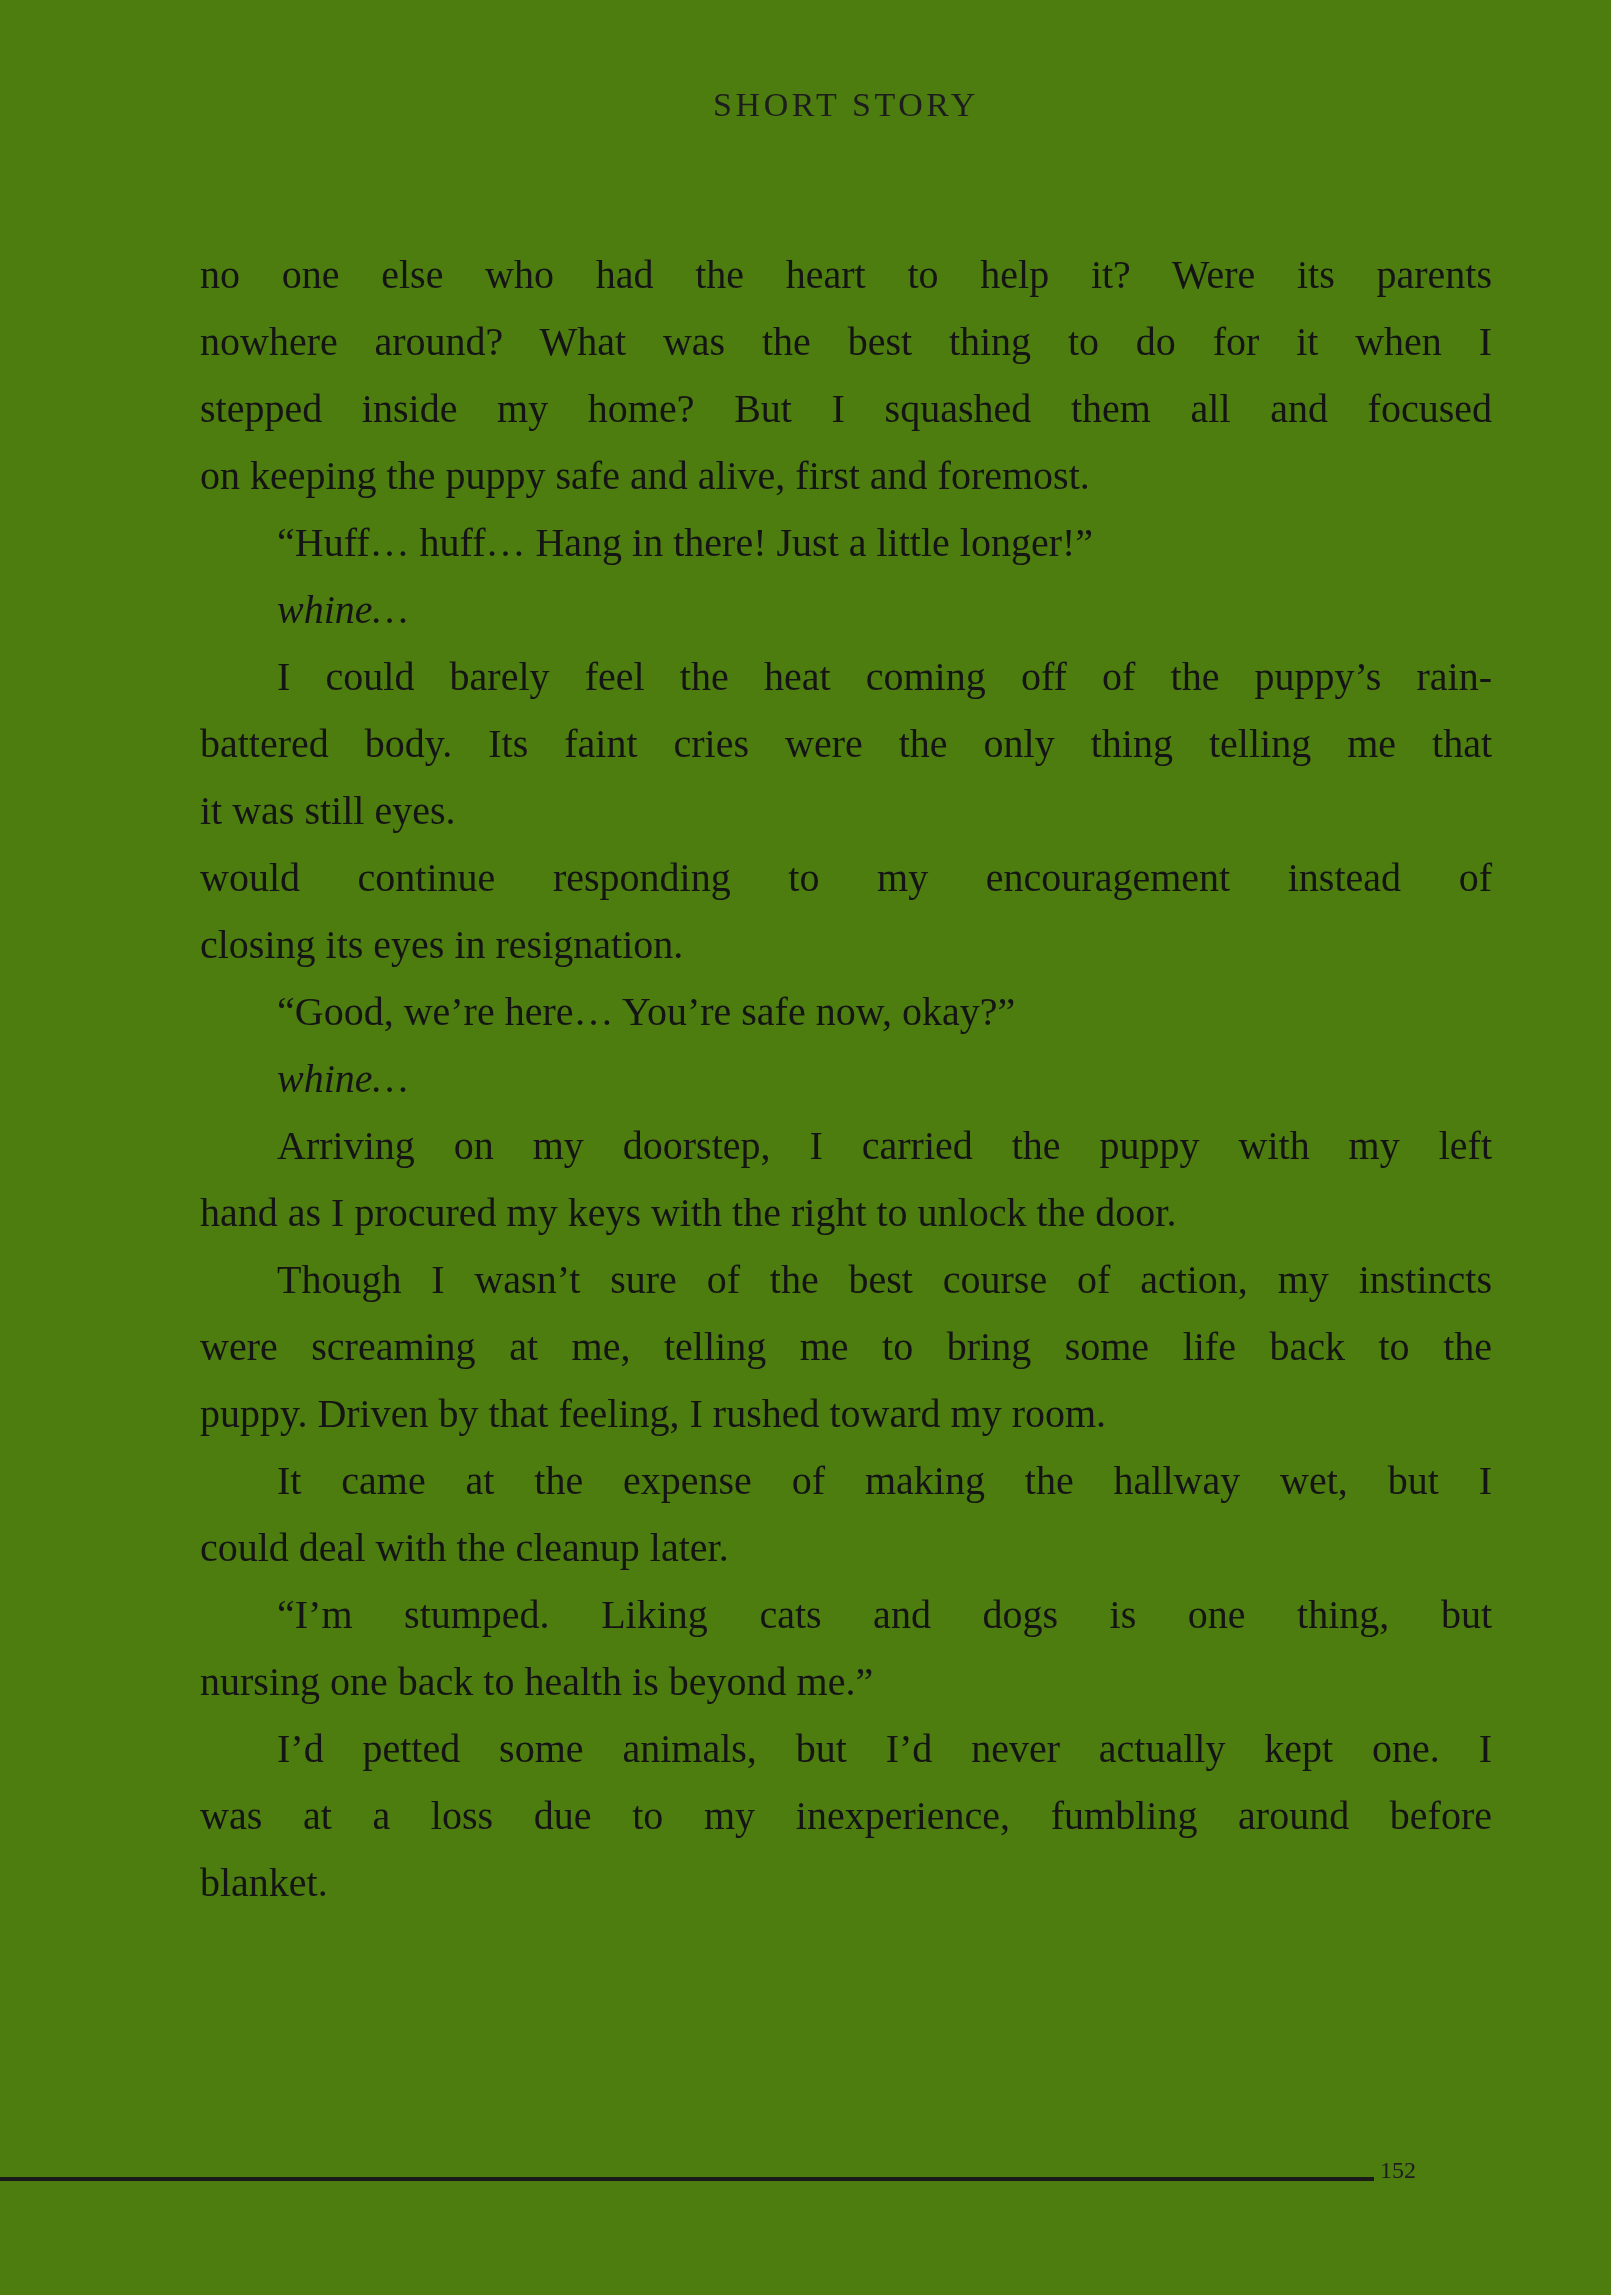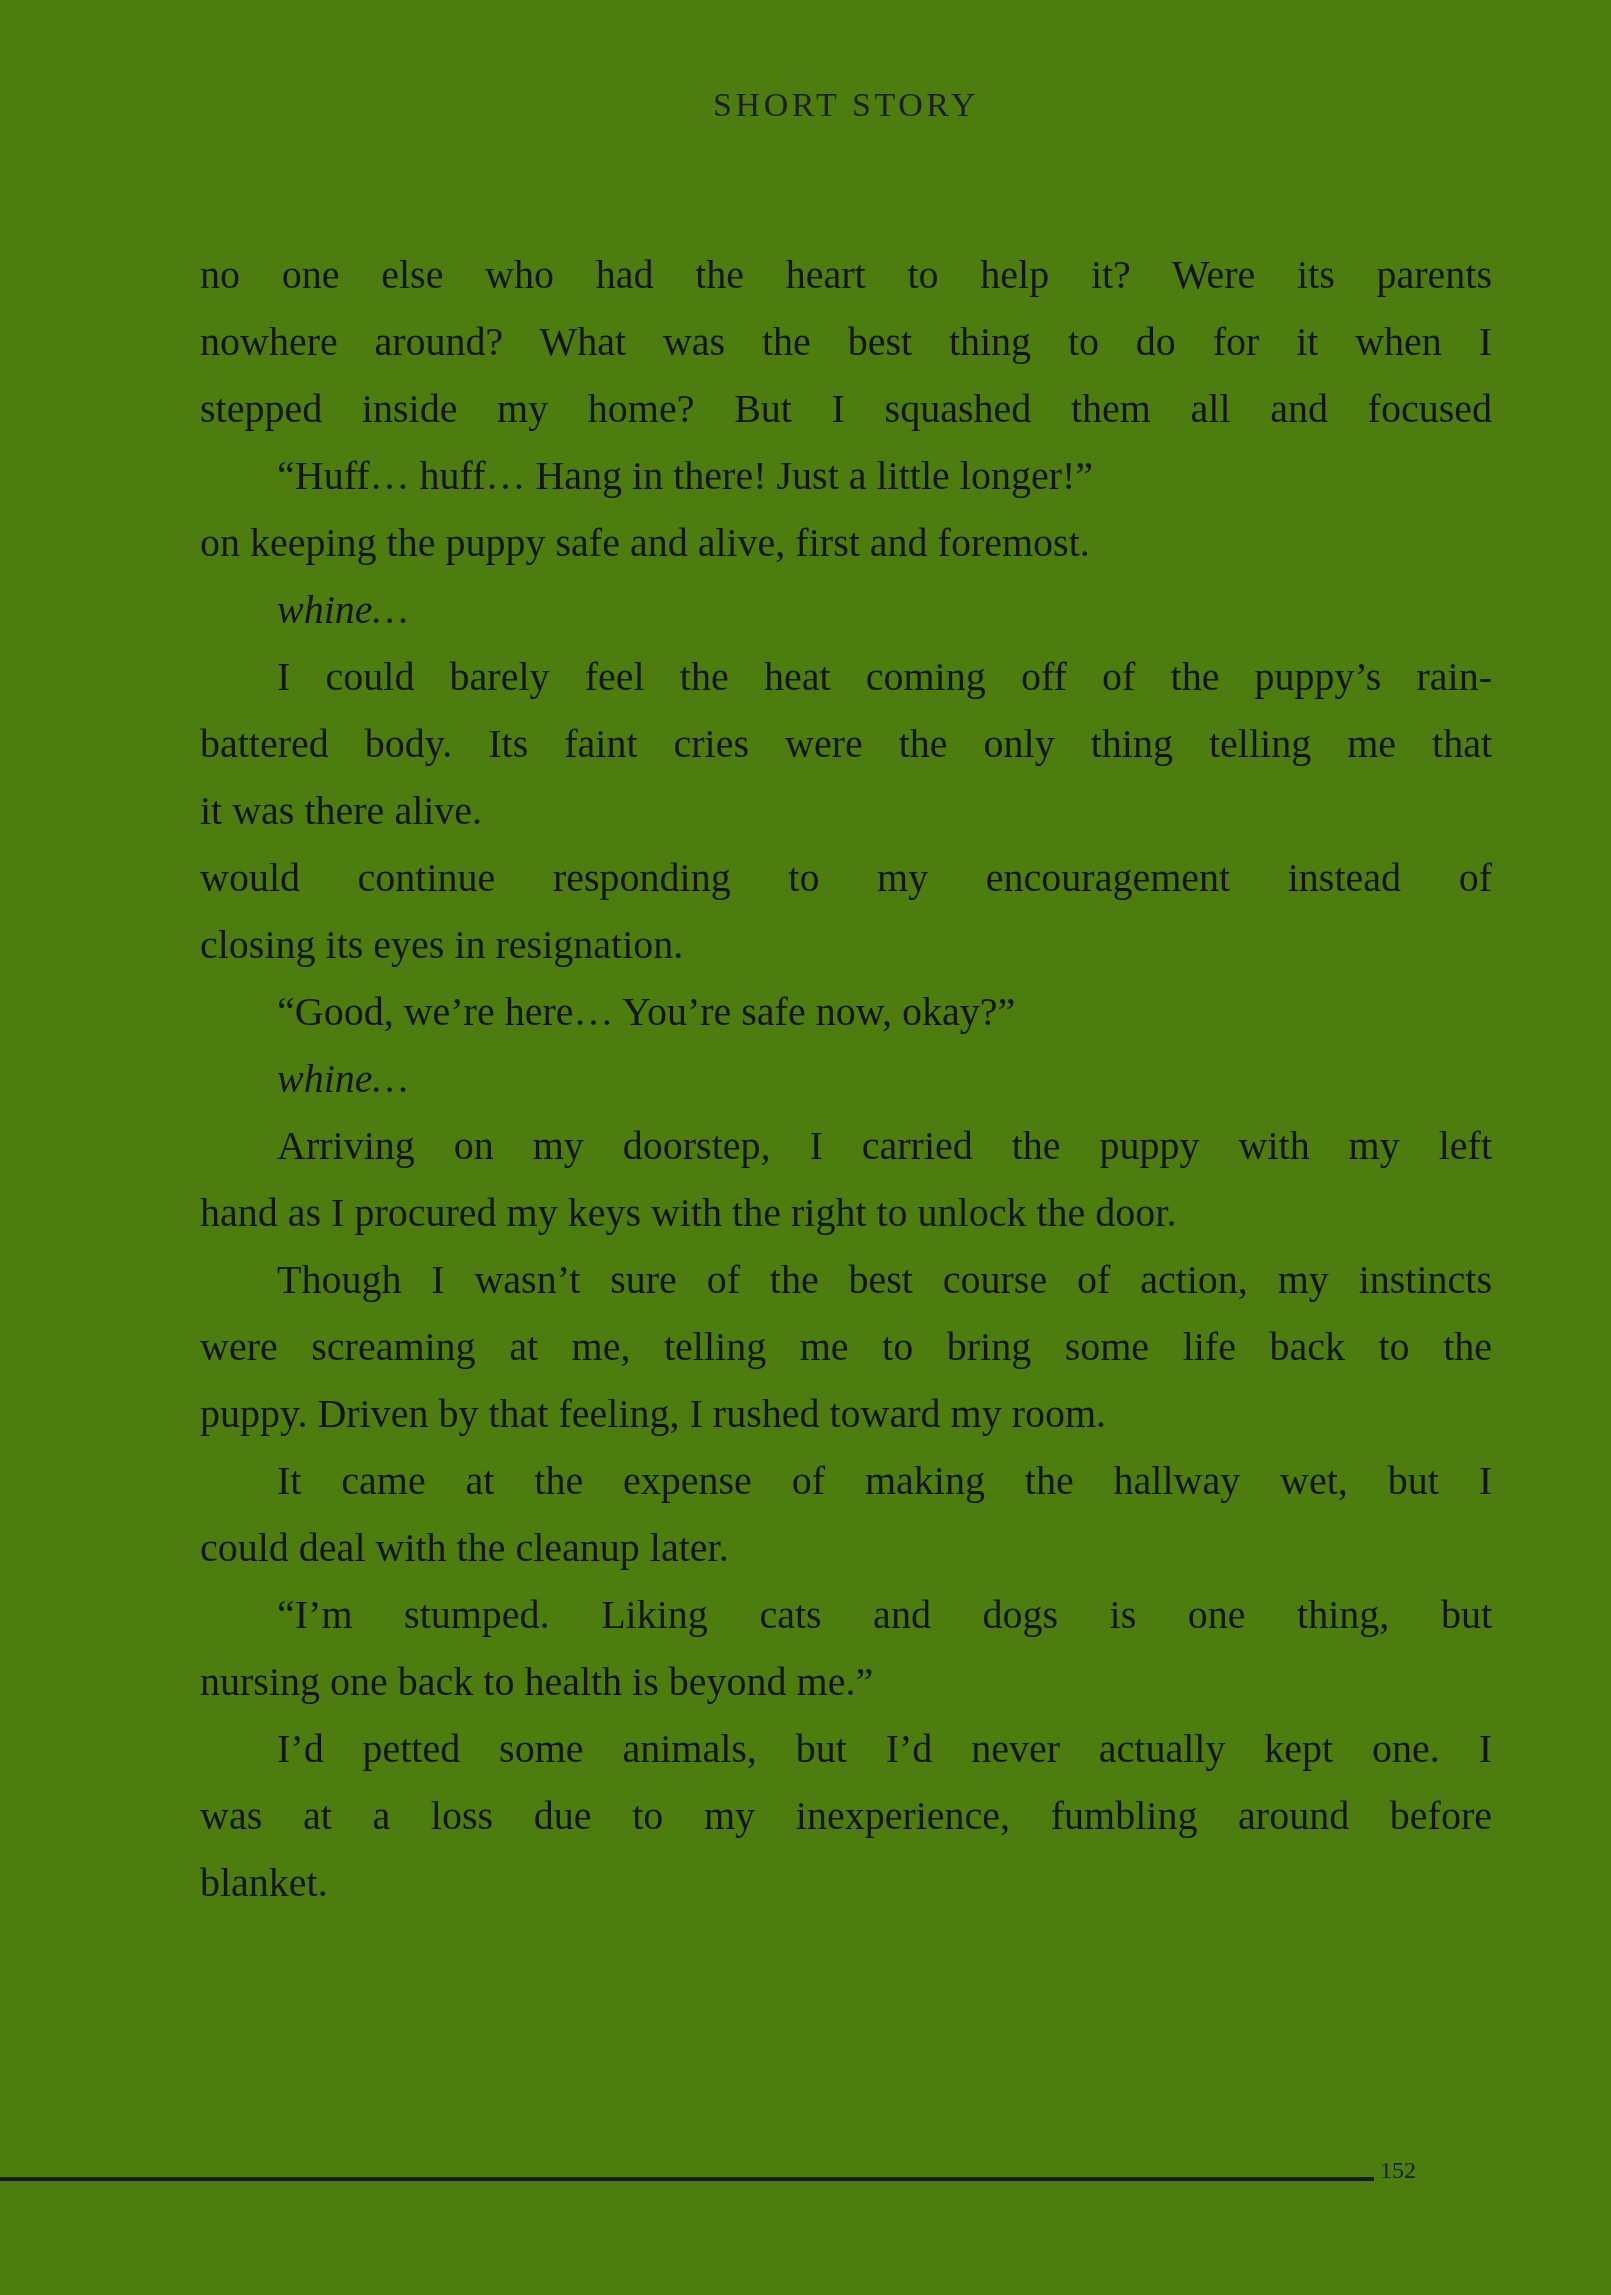--- a/index.html
+++ b/index.html
@@ -74,26 +74,26 @@
 <body>
 
 <div class="page">
 
   <div class="running-header">SHORT STORY</div>
 
   <div class="text-block">
       <div class="line fill">no one else who had the heart to help it? Were its parents</div>
       <div class="line fill">nowhere around? What was the best thing to do for it when I</div>
       <div class="line fill">stepped inside my home? But I squashed them all and focused</div>
+      <div class="line">on keeping the puppy safe and alive, first and foremost.</div>
       <div class="line indent">“Huff… huff… Hang in there! Just a little longer!”</div>
-      <div class="line">on keeping the puppy safe and alive, first and foremost.</div>
       <div class="line indent italic">whine…</div>
       <div class="line indent fill">I could barely feel the heat coming off of the puppy’s rain-</div>
       <div class="line fill">battered body. Its faint cries were the only thing telling me that</div>
-      <div class="line">it was there alive.</div>
+      <div class="line">it was still eyes.</div>
       <div class="line fill">would continue responding to my encouragement instead of</div>
       <div class="line">closing its eyes in resignation.</div>
       <div class="line indent">“Good, we’re here… You’re safe now, okay?”</div>
       <div class="line indent italic">whine…</div>
       <div class="line indent fill">Arriving on my doorstep, I carried the puppy with my left</div>
       <div class="line">hand as I procured my keys with the right to unlock the door.</div>
       <div class="line indent fill">Though I wasn’t sure of the best course of action, my instincts</div>
       <div class="line fill">were screaming at me, telling me to bring some life back to the</div>
       <div class="line">puppy. Driven by that feeling, I rushed toward my room.</div>
       <div class="line indent fill">It came at the expense of making the hallway wet, but I</div>

